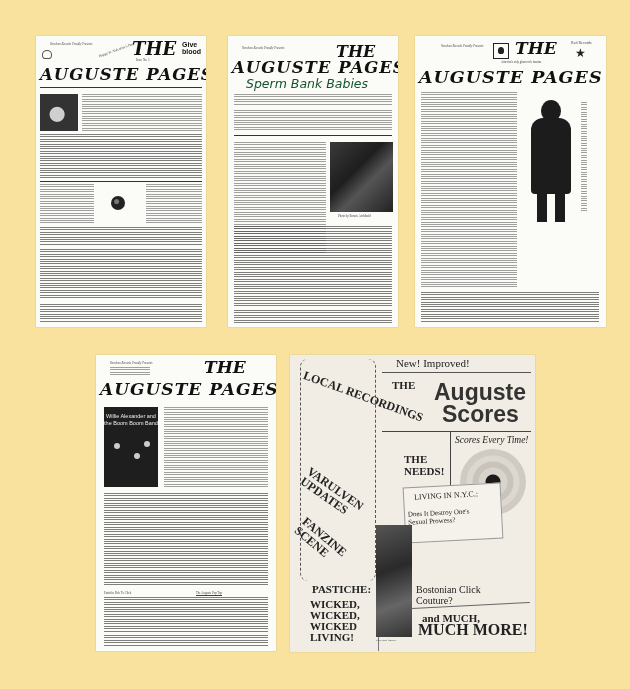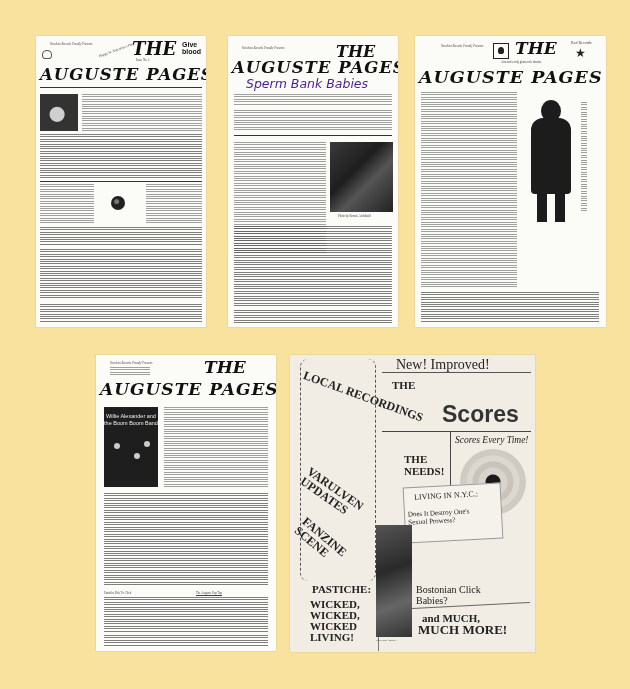--- a/index.html
+++ b/index.html
@@ -58,21 +58,21 @@
   <div class="textblock" style="left:110px;top:148px;width:56px;height:40px;"></div>
   <div class="textblock dark" style="left:4px;top:191px;width:162px;height:18px;"></div>
   <div class="textblock dark" style="left:4px;top:213px;width:162px;height:50px;"></div>
   <div class="textblock dark" style="left:4px;top:268px;width:162px;height:18px;"></div>
 </div>
 
 <div class="page p2">
   <div class="small" style="position:absolute;left:14px;top:10px;font-style:italic;">Varulven Records Proudly Presents</div>
   <div class="the" style="left:108px;top:6px;font-size:16px;">THE</div>
   <div class="masthead" style="top:22px;font-size:16.5px;letter-spacing:1px;">AUGUSTE PAGES</div>
-  <div style="position:absolute;left:18px;top:40px;font-family:'DejaVu Sans',sans-serif;font-size:12.5px;color:#4c1d95;font-style:italic;white-space:nowrap;">Sperm Bank Babies</div>
+  <div style="position:absolute;left:18px;top:40px;font-family:'DejaVu Sans',sans-serif;font-size:12.5px;color:#14532d;font-style:italic;white-space:nowrap;">Sperm Bank Babies</div>
   <div class="textblock" style="left:6px;top:58px;width:158px;height:12px;"></div>
   <div class="textblock" style="left:6px;top:74px;width:158px;height:22px;"></div>
   <div class="rule" style="left:6px;right:6px;top:99px;"></div>
   <div class="textblock" style="left:6px;top:106px;width:92px;height:112px;"></div>
   <div class="photo" style="left:102px;top:106px;width:63px;height:70px;background:linear-gradient(135deg,#3a3a3a,#1e1e1e 40%,#555 60%,#222);"></div>
   <div class="small" style="position:absolute;left:110px;top:178px;">Photo by Bonnie Archibald</div>
   <div class="textblock dark" style="left:6px;top:190px;width:158px;height:80px;"></div>
   <div class="textblock dark" style="left:6px;top:274px;width:158px;height:14px;"></div>
 </div>
 
@@ -124,42 +124,43 @@
   <div class="c5 bold" style="left:18px;top:160px;font-size:12px;line-height:12px;width:50px;transform:rotate(40deg);transform-origin:left top;">FANZINE SCENE</div>
   <div class="c5 bold" style="left:22px;top:228px;font-size:11px;">PASTICHE:</div>
   <div style="position:absolute;left:20px;top:244px;">
     <div class="c5 bold" style="position:static;font-size:11px;line-height:11px;">WICKED,</div>
     <div class="c5 bold" style="position:static;font-size:11px;line-height:11px;">WICKED,</div>
     <div class="c5 bold" style="position:static;font-size:11px;line-height:11px;">WICKED</div>
     <div class="c5 bold" style="position:static;font-size:11px;line-height:11px;">LIVING!</div>
   </div>
   <div class="rule" style="left:88px;top:260px;width:1px;height:36px;background:#777;"></div>
 
-  <div class="c5" style="left:106px;top:2px;font-size:14px;">New!  Improved!</div>
+  <div class="c5" style="left:106px;top:2px;font-size:11px;">New!  Improved!</div>
   <div class="rule" style="left:92px;right:4px;top:17px;background:#555;"></div>
   <div class="c5 bold" style="left:102px;top:24px;font-size:11px;">THE</div>
+  <div class="c5 sans" style="left:144px;top:26px;font-size:23px;line-height:22px;color:#333;">Auguste</div>
   <div class="c5 sans" style="left:152px;top:48px;font-size:23px;line-height:22px;color:#333;">Scores</div>
   <div class="rule" style="left:92px;right:4px;top:76px;background:#444;"></div>
   <div class="rule" style="left:160px;top:76px;width:1px;height:56px;background:#444;"></div>
   <div class="c5" style="left:165px;top:80px;font-size:9.5px;font-style:italic;">Scores Every Time!</div>
   <div style="position:absolute;left:170px;top:94px;width:66px;height:66px;border-radius:50%;background:radial-gradient(circle, #1a1a1a 0 7px, #d8d4cc 8px 14px, #c8c4bc 15px 20px, #dcd8d0 21px 26px, #cfcbc3 27px 33px);"></div>
   <div style="position:absolute;left:114px;top:98px;">
     <div class="c5 bold" style="position:static;font-size:11px;line-height:12px;">THE</div>
     <div class="c5 bold" style="position:static;font-size:11px;line-height:12px;">NEEDS!</div>
   </div>
   <div style="position:absolute;left:114px;top:130px;width:96px;height:54px;background:#f5f2eb;border:1px solid #999;transform:rotate(-3deg);"></div>
   <div class="c5" style="left:124px;top:136px;font-size:8px;transform:rotate(-3deg);">LIVING IN N.Y.C.:</div>
   <div style="position:absolute;left:118px;top:154px;transform:rotate(-3deg);">
     <div class="c5" style="position:static;font-size:7px;line-height:8px;">Does It Destroy One's</div>
     <div class="c5" style="position:static;font-size:7px;line-height:8px;">Sexual Prowess?</div>
   </div>
   <div class="photo" style="left:86px;top:170px;width:36px;height:112px;background:linear-gradient(160deg,#555,#2a2a2a 40%,#666 70%,#333);"></div>
   <div class="small" style="position:absolute;left:86px;top:284px;font-size:2.5px;">of the most famous...</div>
   <div style="position:absolute;left:126px;top:229px;">
     <div class="c5" style="position:static;font-size:10px;line-height:11px;">Bostonian Click</div>
-    <div class="c5" style="position:static;font-size:10px;line-height:11px;">Babies?</div>
+    <div class="c5" style="position:static;font-size:10px;line-height:11px;">Couture?</div>
   </div>
   <div class="rule" style="left:122px;top:250px;width:118px;background:#666;transform:rotate(-3deg);"></div>
   <div style="position:absolute;left:128px;top:258px;">
     <div class="c5 bold" style="position:static;font-size:11px;line-height:11px;padding-left:4px;">and MUCH,</div>
-    <div class="c5 bold" style="position:static;font-size:13px;line-height:11px;text-align:center;">MUCH MORE!</div>
+    <div class="c5 bold" style="position:static;font-size:16px;line-height:11px;text-align:center;">MUCH MORE!</div>
   </div>
 </div>
 
 </body></html>

